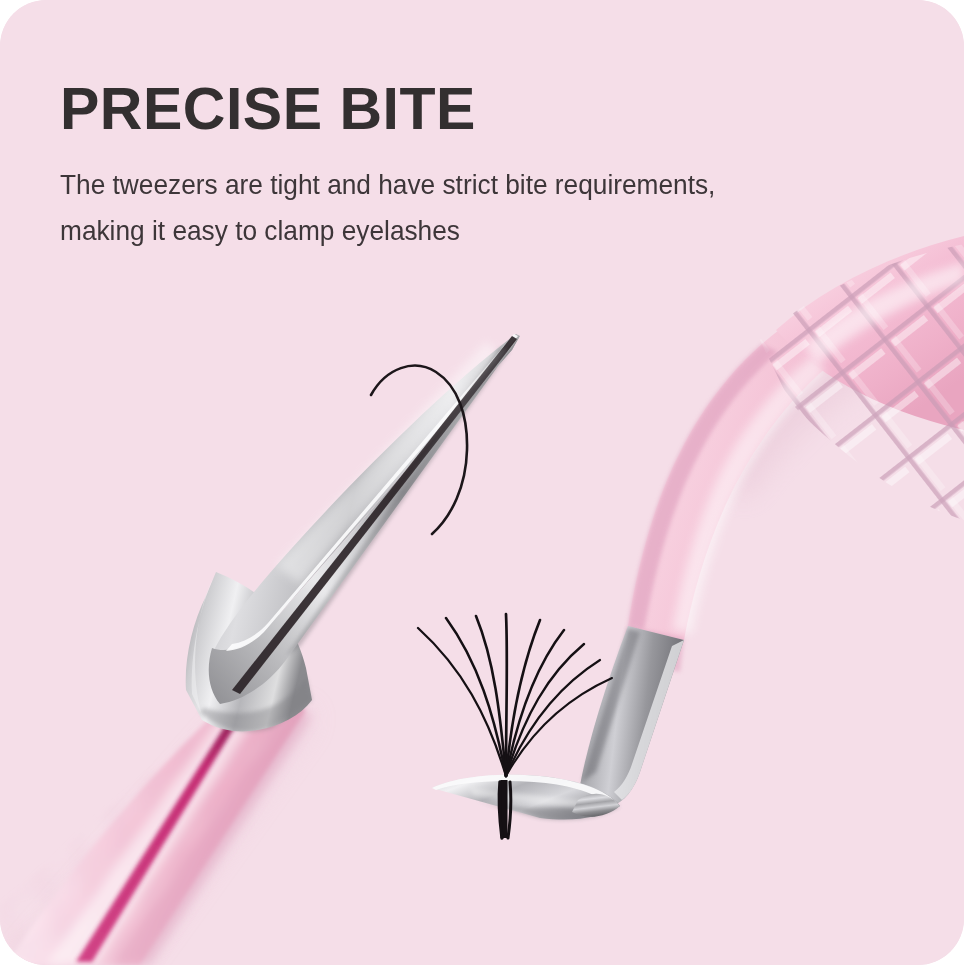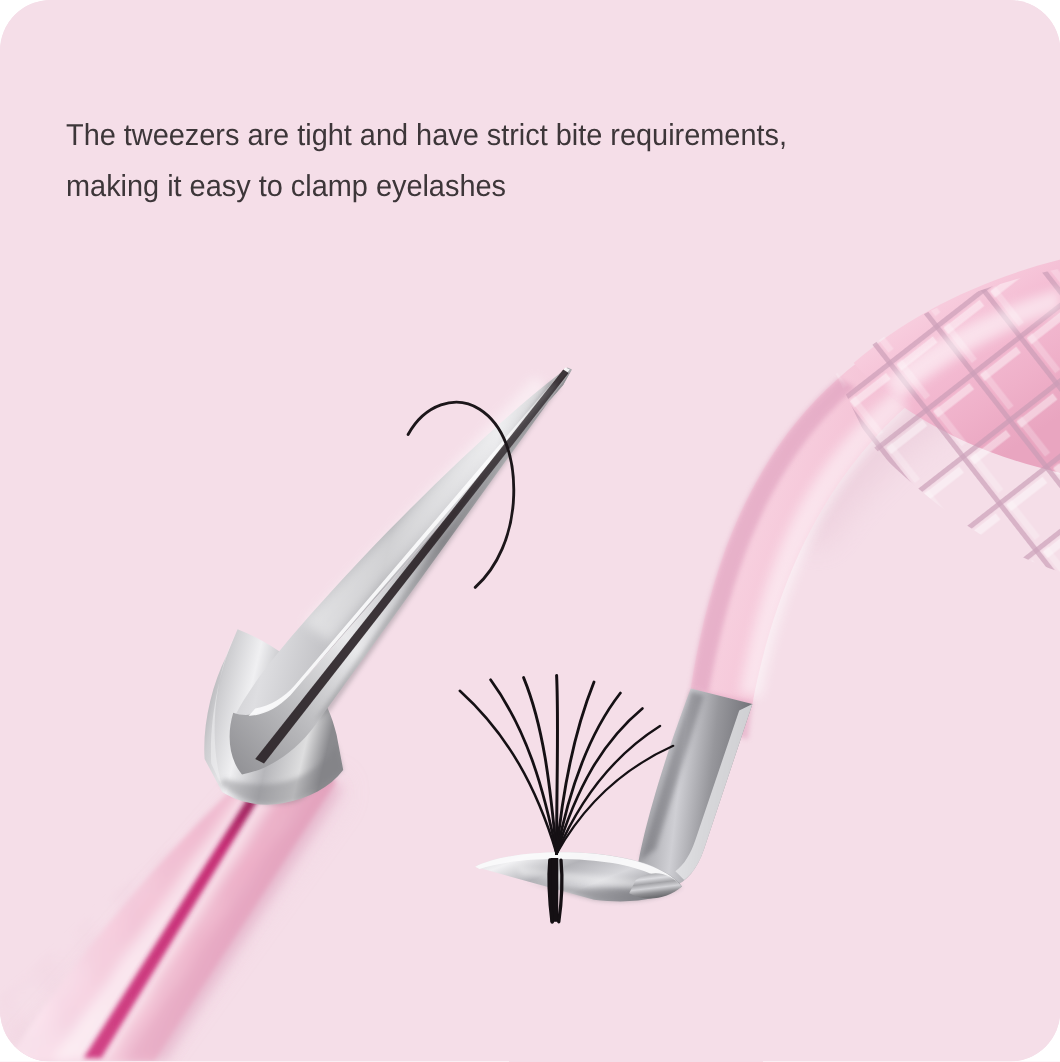--- a/index.html
+++ b/index.html
@@ -386,19 +386,20 @@
             <path d="M 504 780 L 504 838" stroke-width="7" stroke-linecap="butt"></path>
             <path d="M 500 782 C 498 804 500 822 502 838" stroke-width="3.4"></path>
             <path d="M 510 782 C 512 804 510 824 508 838" stroke-width="3"></path>
           </g>
         </g>
       </g>
     </svg>
   </div>
 
   <div id="text-block">
+    <h1 id="headline">PRECISE BITE</h1>
     <p id="subcopy">
       <span>The tweezers are tight and have strict bite requirements,</span><br>
       <span>making it easy to clamp eyelashes</span>
     </p>
   </div>
 
 </div>
 
 </body></html>

